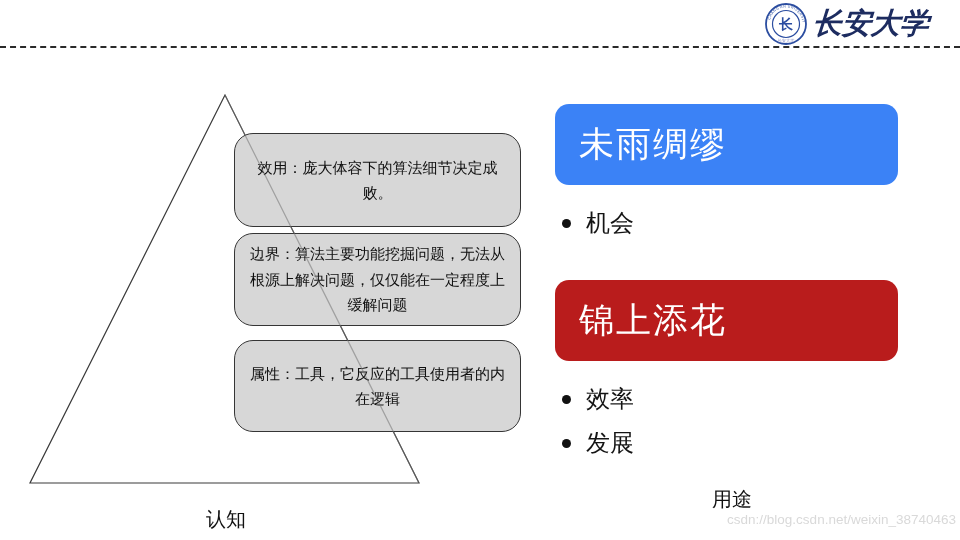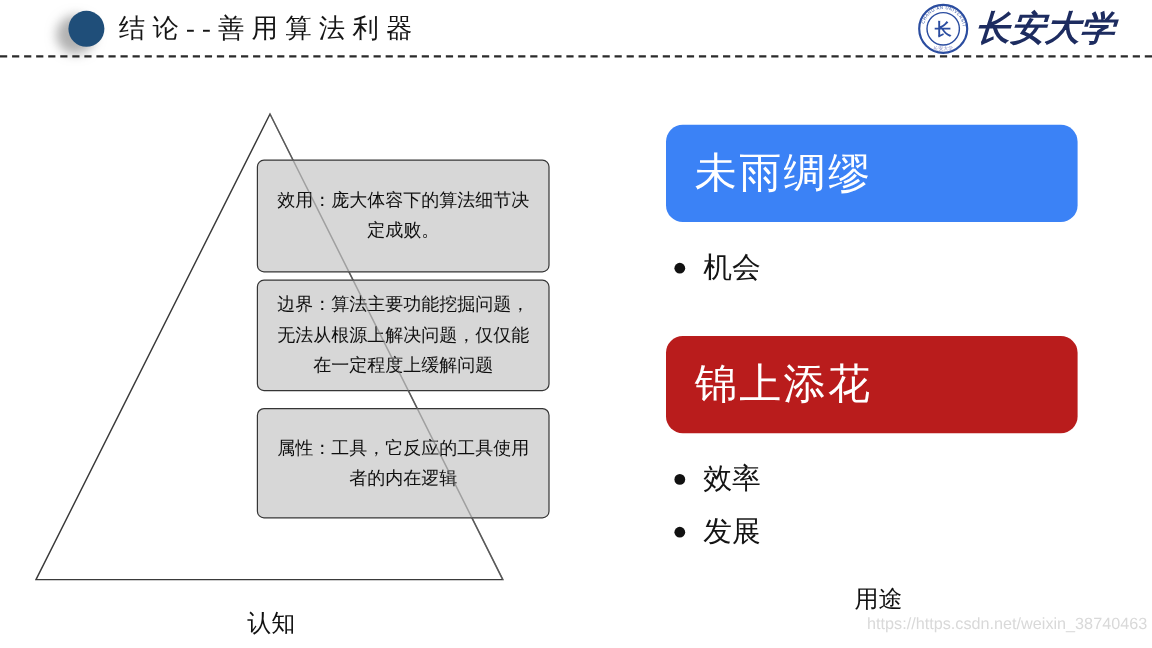--- a/index.html
+++ b/index.html
@@ -32,23 +32,23 @@
   .logo svg{display:block;}
   .logo-name{
     margin-left:5px;font-size:29px;font-weight:bold;font-style:italic;
     color:#1d2c60;font-family:"Liberation Serif","DejaVu Serif",serif;
     transform:skewX(-4deg);white-space:nowrap;
   }
   
   .tri-svg{position:absolute;left:0;top:0;z-index:0;}
   .tri-overlay{position:absolute;left:0;top:0;z-index:3;pointer-events:none;}
   .pyr-box{
-    position:absolute;left:214px;width:244px;box-sizing:border-box;
+    position:absolute;left:234px;width:287px;box-sizing:border-box;
     background:rgba(212,212,212,0.92);border:1.5px solid #353535;
-    border-radius:6px;display:flex;align-items:center;justify-content:center;
+    border-radius:19px;display:flex;align-items:center;justify-content:center;
     text-align:center;font-size:15px;line-height:1.7;color:#0f0f0f;
     padding:4px 13px;z-index:2;
   }
   .pyr-box1{top:133px;height:94px;}
   .pyr-box2{top:233px;height:93px;}
   .pyr-box3{top:340px;height:92px;}
   .axis-label{
     position:absolute;font-size:20px;color:#111;white-space:nowrap;z-index:4;
   }
   .axis-cognition{left:206px;top:506px;text-align:center;}
@@ -75,24 +75,20 @@
   .watermark{
     position:absolute;right:4px;top:512px;font-size:13.5px;color:#d9d9d9;
     z-index:5;white-space:nowrap;
   }
 </style>
 </head>
 <body>
 
 <div class="slide">
 
-  <div class="hdr">
-    <div class="hdr-dot"></div>
-    <div class="hdr-title">结论--善用算法利器</div>
-  </div>
 
   <div class="logo">
     <svg width="44" height="44" viewBox="0 0 44 44">
       <defs>
         <path id="arcTop" d="M 5.5 22 A 16.5 16.5 0 0 1 38.5 22" fill="none"></path>
       </defs>
       <circle cx="22" cy="22" r="20" fill="#ffffff" stroke="#2b4da0" stroke-width="1.8"></circle>
       <circle cx="22" cy="22" r="13.5" fill="#ffffff" stroke="#2b4da0" stroke-width="1.2"></circle>
       <text font-size="3.6" fill="#2b4da0" letter-spacing="0.4" font-family="Liberation Sans, sans-serif">
         <textPath href="#arcTop" xlink:href="#arcTop" startOffset="8%">CHANG'AN UNIVERSITY</textPath>
@@ -134,15 +130,15 @@
       <span class="btxt">效率</span>
     </div>
     <div class="brow">
       <span class="bdot"></span>
       <span class="btxt">发展</span>
     </div>
   </div>
 
   <div class="axis-label axis-usage">用途</div>
 
-  <div class="watermark">https://https.csdn.net/weixin_38740463</div>
+  <div class="watermark">csdn://blog.csdn.net/weixin_38740463</div>
 
 </div>
 
 </body></html>

